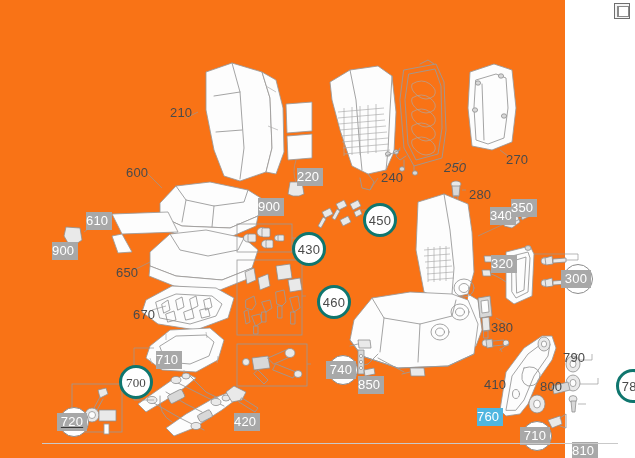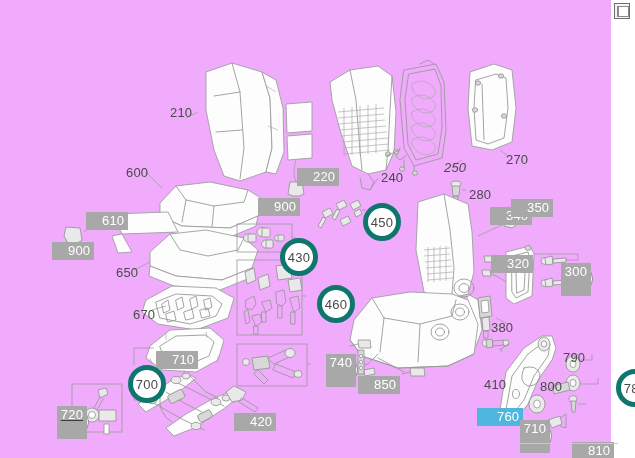--- a/index.html
+++ b/index.html
@@ -1,63 +1,63 @@
 <!DOCTYPE html>
 <html><head>
 <meta charset="utf-8">
 <style>
   html,body{margin:0;padding:0;background:#ffffff;}
   body{
     font-family:"Liberation Sans", sans-serif;
     width:635px;height:458px;overflow:hidden;
   }
   #sheet{
-    position:relative;width:611px;height:458px;background:#f0abfc;
+    position:relative;width:565px;height:458px;background:#f97316;
   }
   #artboard{position:absolute;inset:0;}
   #artboard svg{display:block;width:635px;height:458px;}
 
   
   .lbl{
     position:absolute;
     font-family:"Liberation Sans", sans-serif;
     font-size:13px;
     line-height:1;
     color:#3a3a3a;
     white-space:nowrap;
     letter-spacing:.2px;
   }
   .lbl.plain{ color:#4a4a4a; font-weight:normal; }
   .lbl.box{
     background:#a8a8a8;
     color:#ffffff;
-    padding:2px 4px 3px 16px;
+    padding:2px 4px 3px 0;
     font-weight:normal;
   }
   .lbl.boxsel{
     background:#4fb6e0;
     color:#ffffff;
-    padding:2px 4px 3px 20px;
+    padding:2px 4px 3px 0;
   }
   .lbl.circle{
     width:28px;height:28px;border-radius:50%;
-    border:5px solid #0f766e;background:#ffffff;
+    border:3px solid #0f766e;background:#ffffff;
     color:#4a4a4a;
     display:flex;align-items:center;justify-content:center;
     font-size:13px;
     padding:0;
   }
   .lbl.circlebox{
     width:28px;height:28px;border-radius:50%;
     border:1px solid #8c8c8c;background:#ffffff;
     display:flex;align-items:center;justify-content:center;
     padding:0;
   }
   .lbl.circlebox > span{
-    background:#a8a8a8;color:#fff;padding:2px 4px 18px 4px;font-size:13px;
+    background:#a8a8a8;color:#fff;padding:2px 4px 3px 4px;font-size:13px;
     position:relative;left:-2px;
   }
 
   
   #topright-icon{
     position:absolute;top:3px;left:614px;width:14px;height:14px;
     border:1px solid #6e6e6e;background:#f4f4f4;
   }
   #topright-icon .inner{
     position:absolute;left:2px;top:2px;width:9px;height:9px;
@@ -436,21 +436,21 @@
 
   <div class="lbl plain" style="left:170px;top:106px;">210</div>
   <div class="lbl plain" style="left:126px;top:166px;">600</div>
   <div class="lbl box" style="left:297px;top:168px;">220</div>
   <div class="lbl box" style="left:258px;top:198px;">900</div>
   <div class="lbl box" style="left:86px;top:212px;">610</div>
   <div class="lbl box" style="left:52px;top:242px;">900</div>
   <div class="lbl plain" style="left:116px;top:266px;">650</div>
   <div class="lbl plain" style="left:133px;top:308px;">670</div>
 
-  <div class="lbl circle" style="left:280px;top:232px;margin-top:6px;">430</div>
+  <div class="lbl circle" style="left:292px;top:232px;">430</div>
   <div class="lbl circle" style="left:317px;top:285px;">460</div>
   <div class="lbl circle" style="left:363px;top:203px;">450</div>
 
   <div class="lbl plain" style="left:381px;top:171px;text-align:center;">240</div>
   <div class="lbl plain" style="left:444px;top:161px;font-style:italic;">250</div>
   <div class="lbl plain" style="left:506px;top:153px;">270</div>
   <div class="lbl plain" style="left:469px;top:188px;">280</div>
 
   <div class="lbl box" style="left:490px;top:207px;">340</div>
   <div class="lbl box" style="left:511px;top:199px;">350</div>
@@ -462,21 +462,21 @@
 
   <div class="lbl plain" style="left:491px;top:321px;">380</div>
   <div class="lbl plain" style="left:484px;top:351px;margin-top:27px;">410</div>
 
   <div class="lbl circlebox" style="left:328px;top:355px;">
       <span>740</span>
     </div>
 
   <div class="lbl box" style="left:358px;top:376px;">850</div>
   <div class="lbl box" style="left:148px;top:351px;margin-left:8px;">710</div>
-  <div class="lbl circle" style="left:128px;top:365px;">700</div>
+  <div class="lbl circle" style="left:119px;top:365px;font-family:Liberation Serif, serif;">700</div>
 
   <div class="lbl circlebox" style="left:59px;top:407px;text-decoration:underline;">
       <span>720</span>
     </div>
 
   <div class="lbl box" style="left:234px;top:413px;">420</div>
   <div class="lbl boxsel" style="left:477px;top:408px;">760</div>
 
   <div class="lbl plain" style="left:563px;top:351px;">790</div>
   <div class="lbl circle" style="left:592px;top:369px;margin-left:24px;">780</div>

